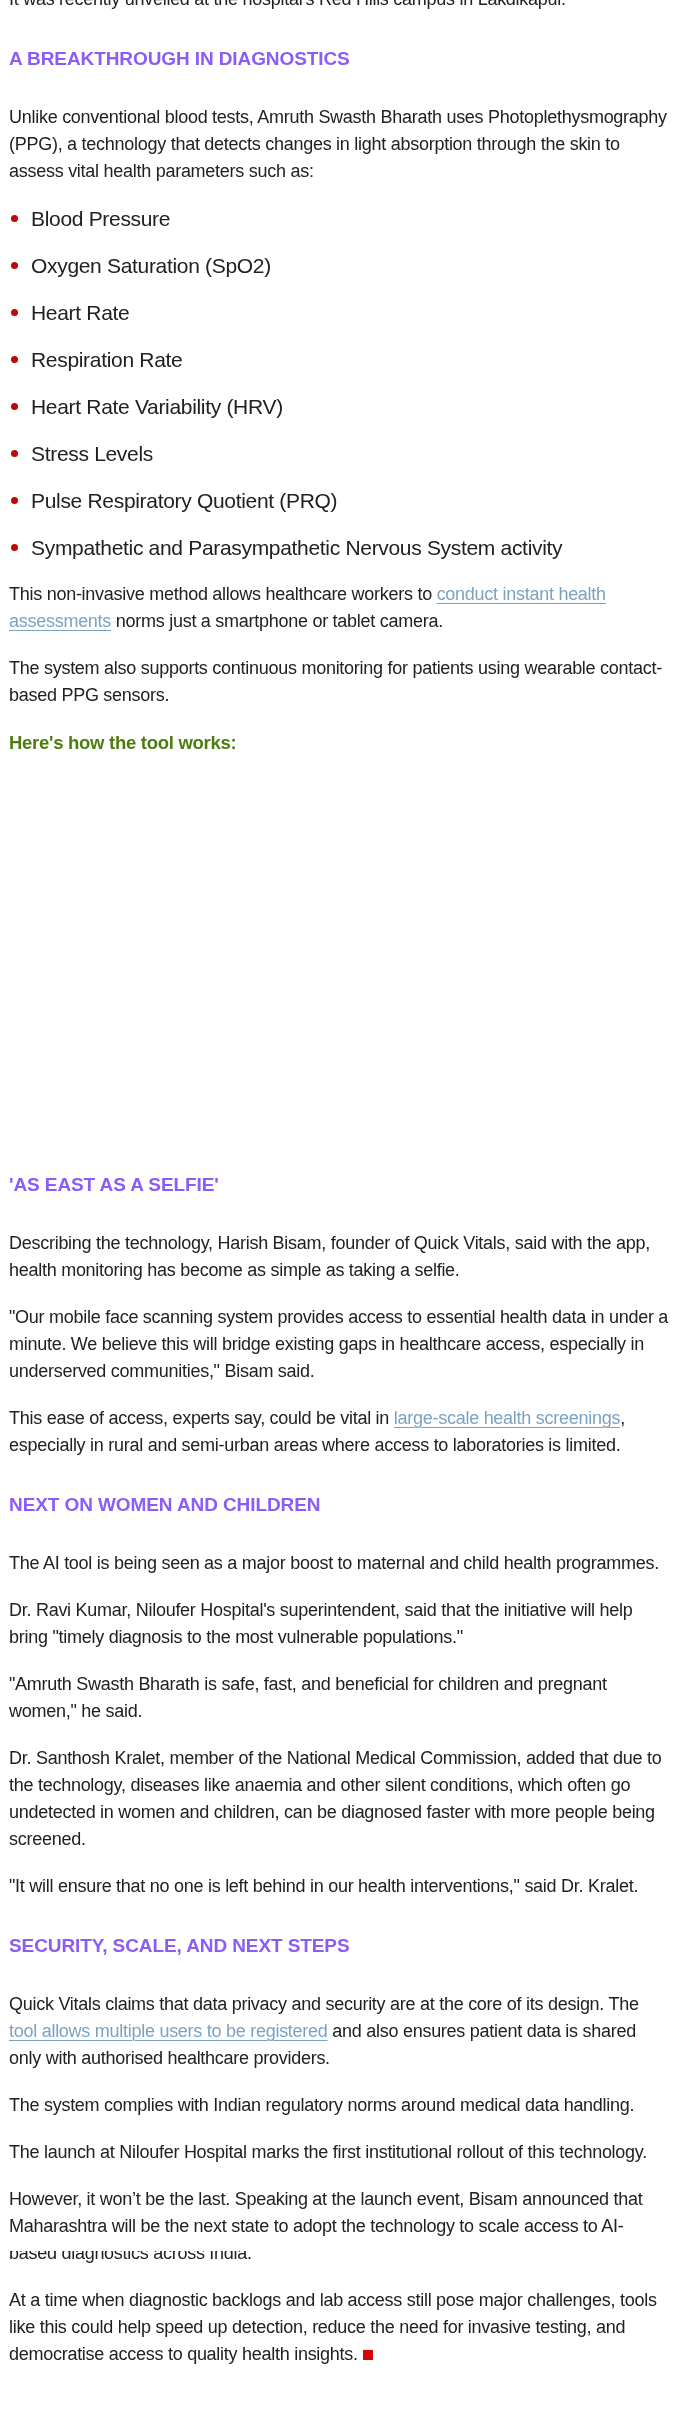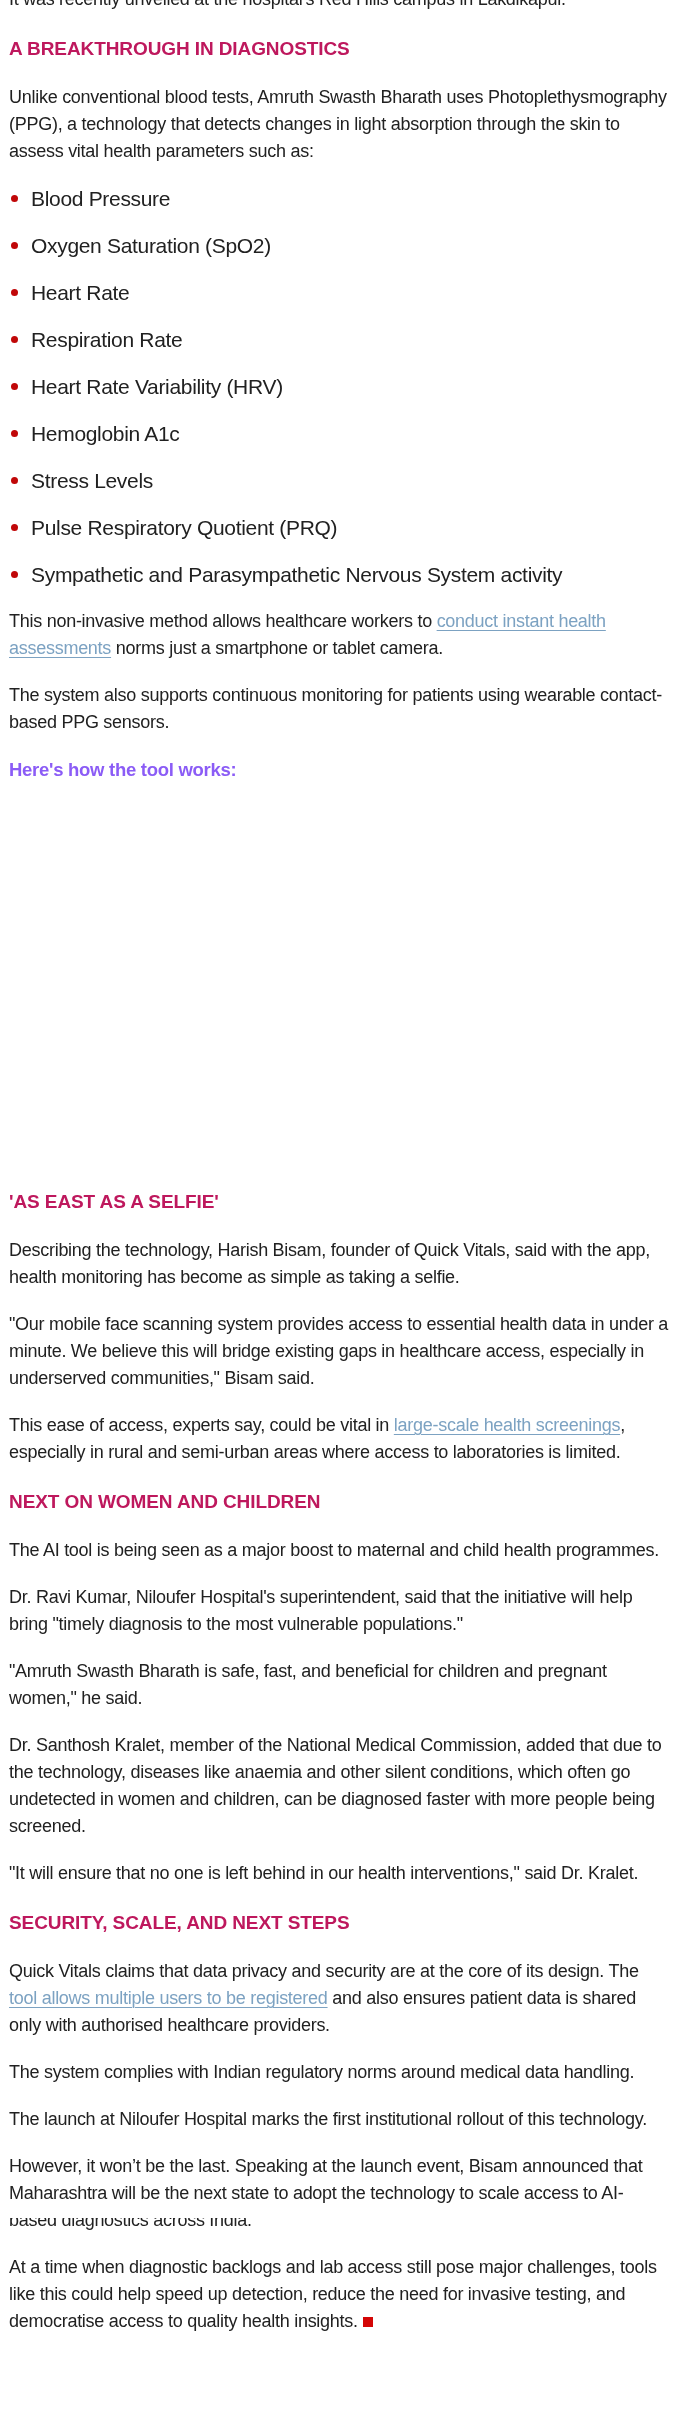--- a/index.html
+++ b/index.html
@@ -24,27 +24,27 @@
     margin: 20px 0;
     color: #212121;
   }
   p.cut-top {
     margin-top: -14px;
   }
   h2.section-heading {
     font-size: 19px;
     line-height: 27px;
     font-weight: 700;
-    color: #be185d;
+    color: #8b5cf6;
     letter-spacing: -0.005em;
-    margin: 22px 0;
+    margin: 32px 0;
   }
   p.bold-lead {
     font-weight: 700;
-    color: #8b5cf6;
+    color: #4d7c0f;
     font-size: 18.5px;
   }
   ul.vitals-list {
     list-style: none;
     margin: 20px 0;
     padding: 0;
   }
   ul.vitals-list li {
     position: relative;
     padding-left: 22px;
@@ -100,21 +100,20 @@
   <h2 class="section-heading">A BREAKTHROUGH IN DIAGNOSTICS</h2>
 
   <p>Unlike conventional blood tests, Amruth Swasth Bharath uses Photoplethysmography (PPG), a technology that detects changes in light absorption through the skin to assess vital health parameters such as:</p>
 
   <ul class="vitals-list">
     <li><span class="bullet"></span><span>Blood Pressure</span></li>
     <li><span class="bullet"></span><span>Oxygen Saturation (SpO2)</span></li>
     <li><span class="bullet"></span><span>Heart Rate</span></li>
     <li><span class="bullet"></span><span>Respiration Rate</span></li>
     <li><span class="bullet"></span><span>Heart Rate Variability (HRV)</span></li>
-    <li><span class="bullet"></span><span>Hemoglobin A1c</span></li>
     <li><span class="bullet"></span><span>Stress Levels</span></li>
     <li><span class="bullet"></span><span>Pulse Respiratory Quotient (PRQ)</span></li>
     <li><span class="bullet"></span><span>Sympathetic and Parasympathetic Nervous System activity</span></li>
   </ul>
 
   <p><span>This non-invasive method allows healthcare workers to </span><a href="#" class="inline-link">conduct instant health assessments</a><span> norms just a smartphone or tablet camera.</span></p>
 
   <p>The system also supports continuous monitoring for patients using wearable contact-based PPG sensors.</p>
 
   <p class="bold-lead">Here's how the tool works:</p>

